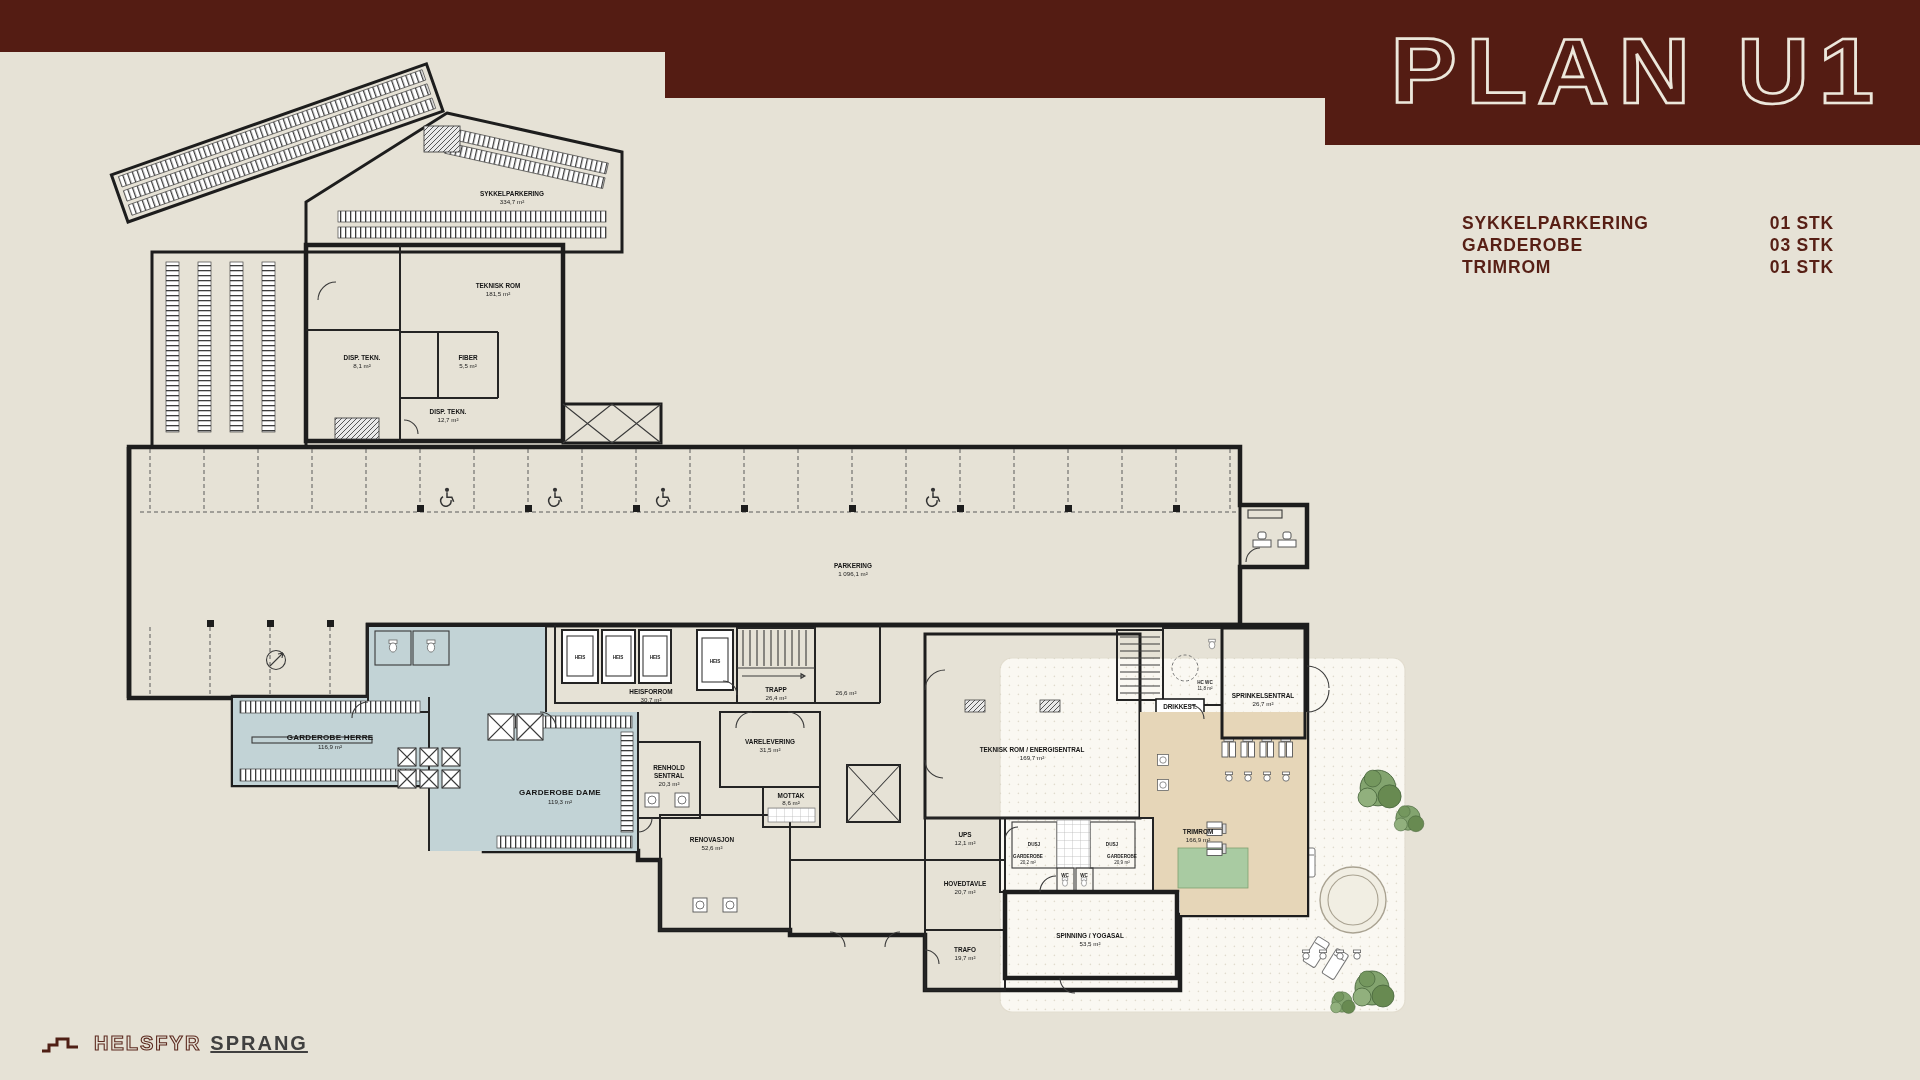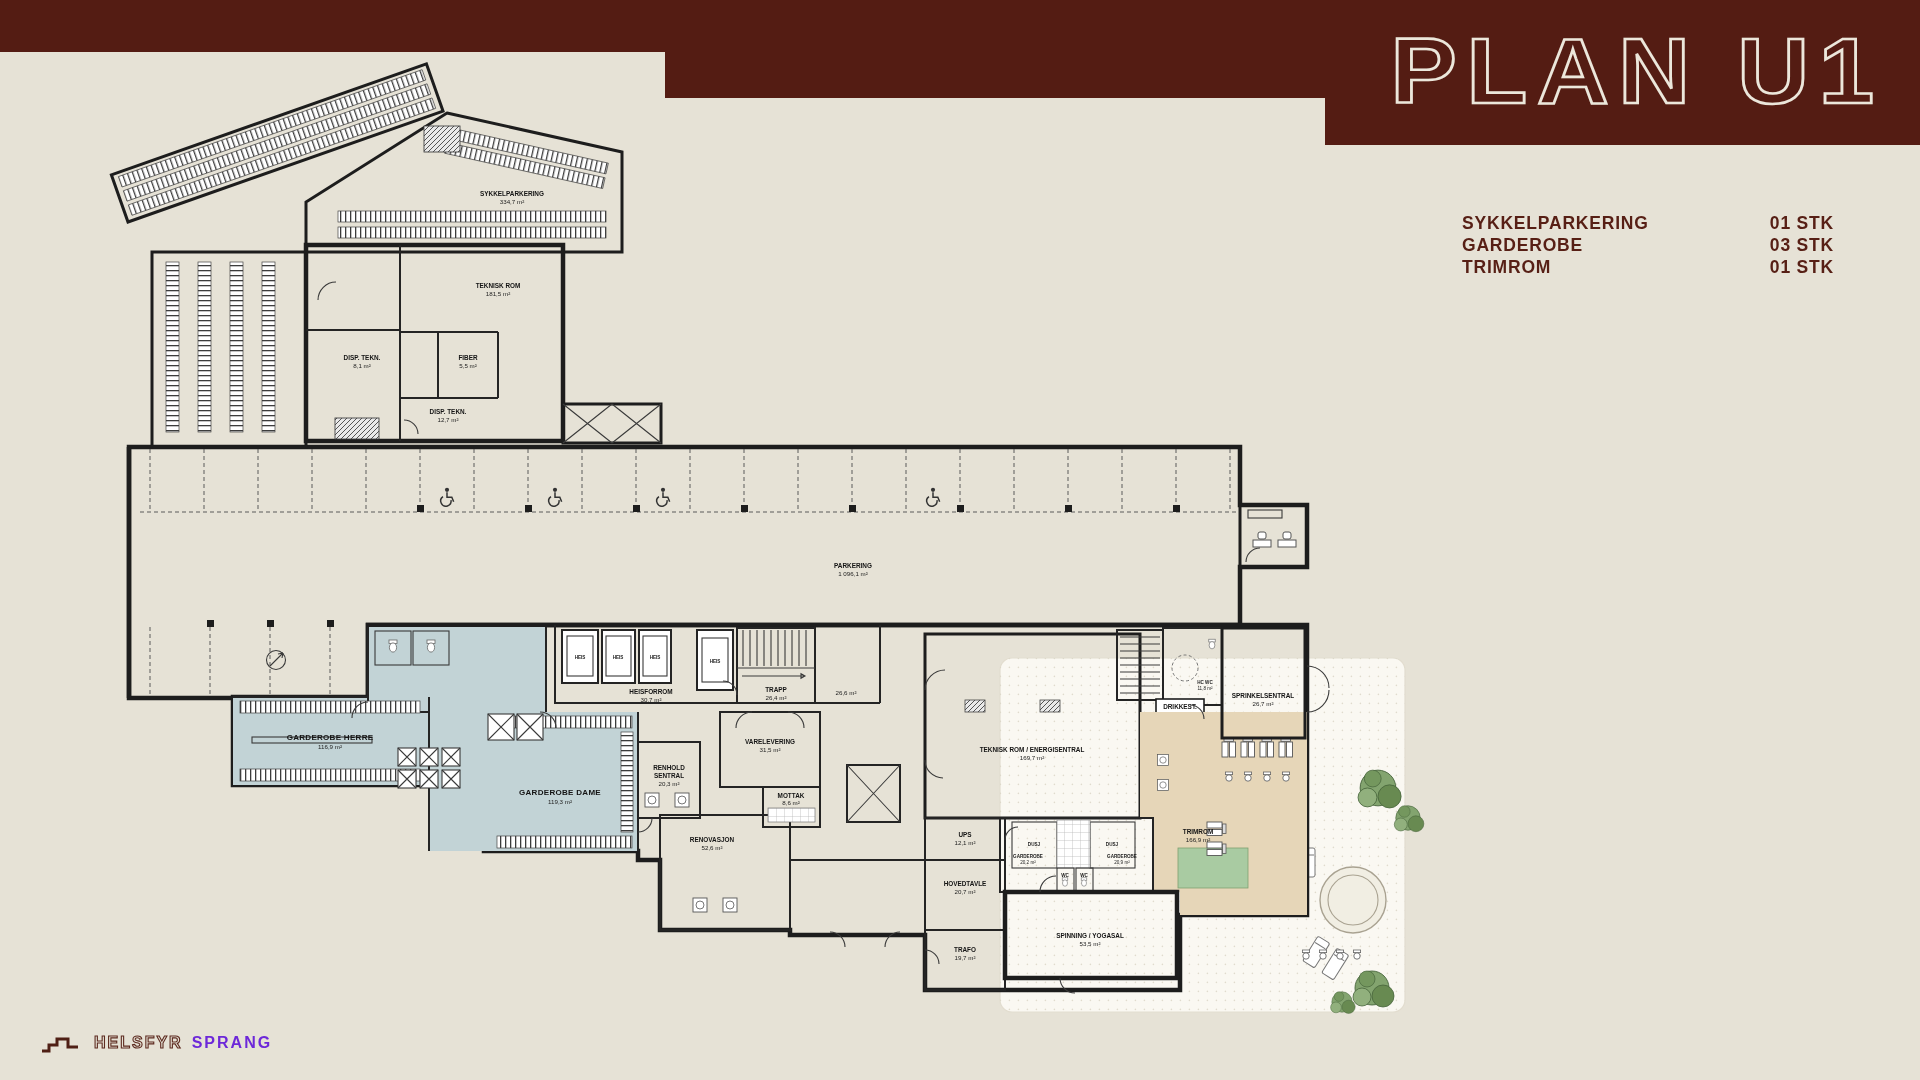--- a/index.html
+++ b/index.html
@@ -9,23 +9,23 @@
   #band-b{left:665px;top:0;width:660px;height:98px;}
   #band-c{left:1325px;top:0;width:595px;height:145px;}
   #plan-title{position:absolute;top:30px;right:36px;height:115px;line-height:82px;
     font-size:92px;font-weight:700;letter-spacing:9px;color:transparent;
     -webkit-text-stroke:2.6px #ece7db;transform:scaleX(1.08);transform-origin:right center;
     font-family:"Liberation Sans",sans-serif;white-space:nowrap;}
   #legend{position:absolute;left:1462px;top:212px;width:372px;color:#571f15;}
   .legend-row{display:flex;justify-content:space-between;font-size:17.5px;
     font-weight:700;letter-spacing:.8px;line-height:22px;}
   #brand{position:absolute;left:40px;top:1030px;display:flex;align-items:center;gap:12px;}
-  #brand-text{display:flex;align-items:baseline;gap:9px;font-size:16px;font-weight:700;letter-spacing:2px;}
+  #brand-text{display:flex;align-items:baseline;gap:9px;font-size:20px;font-weight:700;letter-spacing:2px;}
   #brand-outline{color:transparent;-webkit-text-stroke:1.1px #5d2b20;}
-  #brand-solid{color:#6d28d9;}
+  #brand-solid{color:#404040;text-decoration:underline;}
   svg text{font-family:"Liberation Sans",sans-serif;}
   .w5{fill:none;stroke:#1d1d1d;stroke-width:4.5;}
   .w3{fill:none;stroke:#1d1d1d;stroke-width:3;}
   .w2{fill:none;stroke:#242424;stroke-width:2;}
   .w1{fill:none;stroke:#3a3a3a;stroke-width:1.1;}
   .dash{fill:none;stroke:#5a5a5a;stroke-width:1;stroke-dasharray:4 3;}
   .rl{font-size:8px;font-weight:700;fill:#141414;text-anchor:middle;letter-spacing:.3px;}
   .rs{font-size:6.4px;font-weight:700;fill:#141414;text-anchor:middle;}
   .al{font-size:6.2px;fill:#222;text-anchor:middle;}
   .tiny{font-size:4.6px;fill:#222;text-anchor:middle;font-weight:700;}

